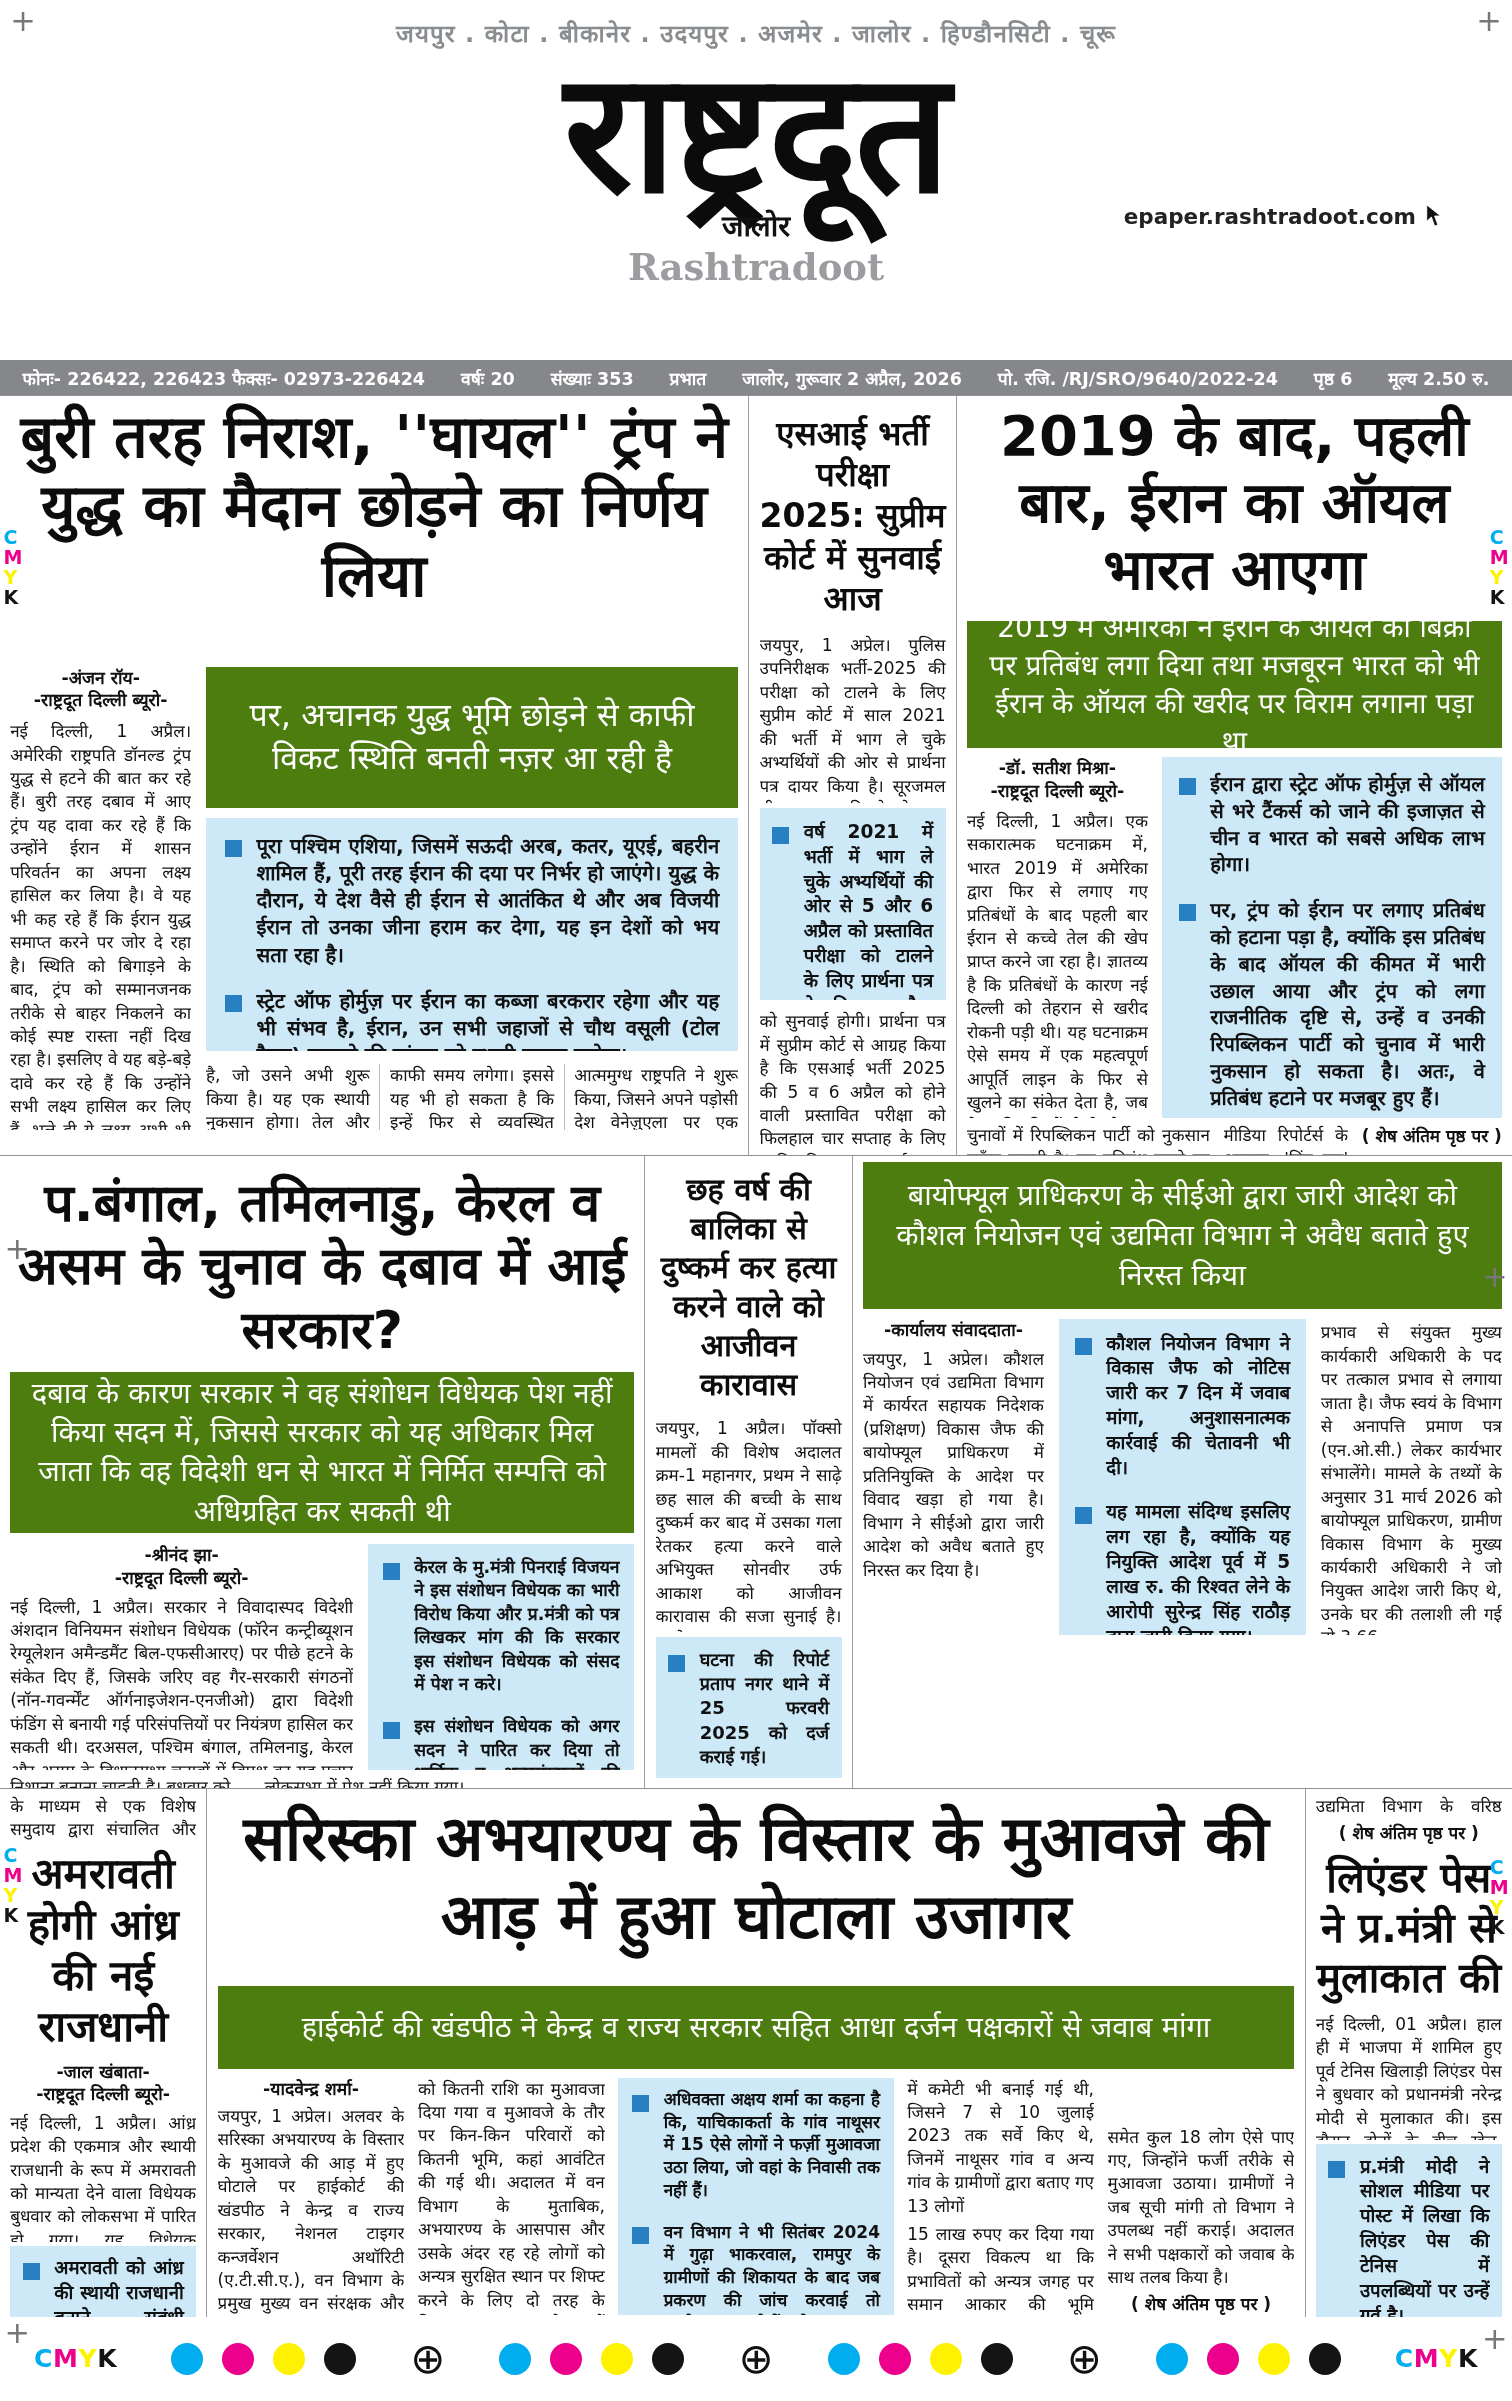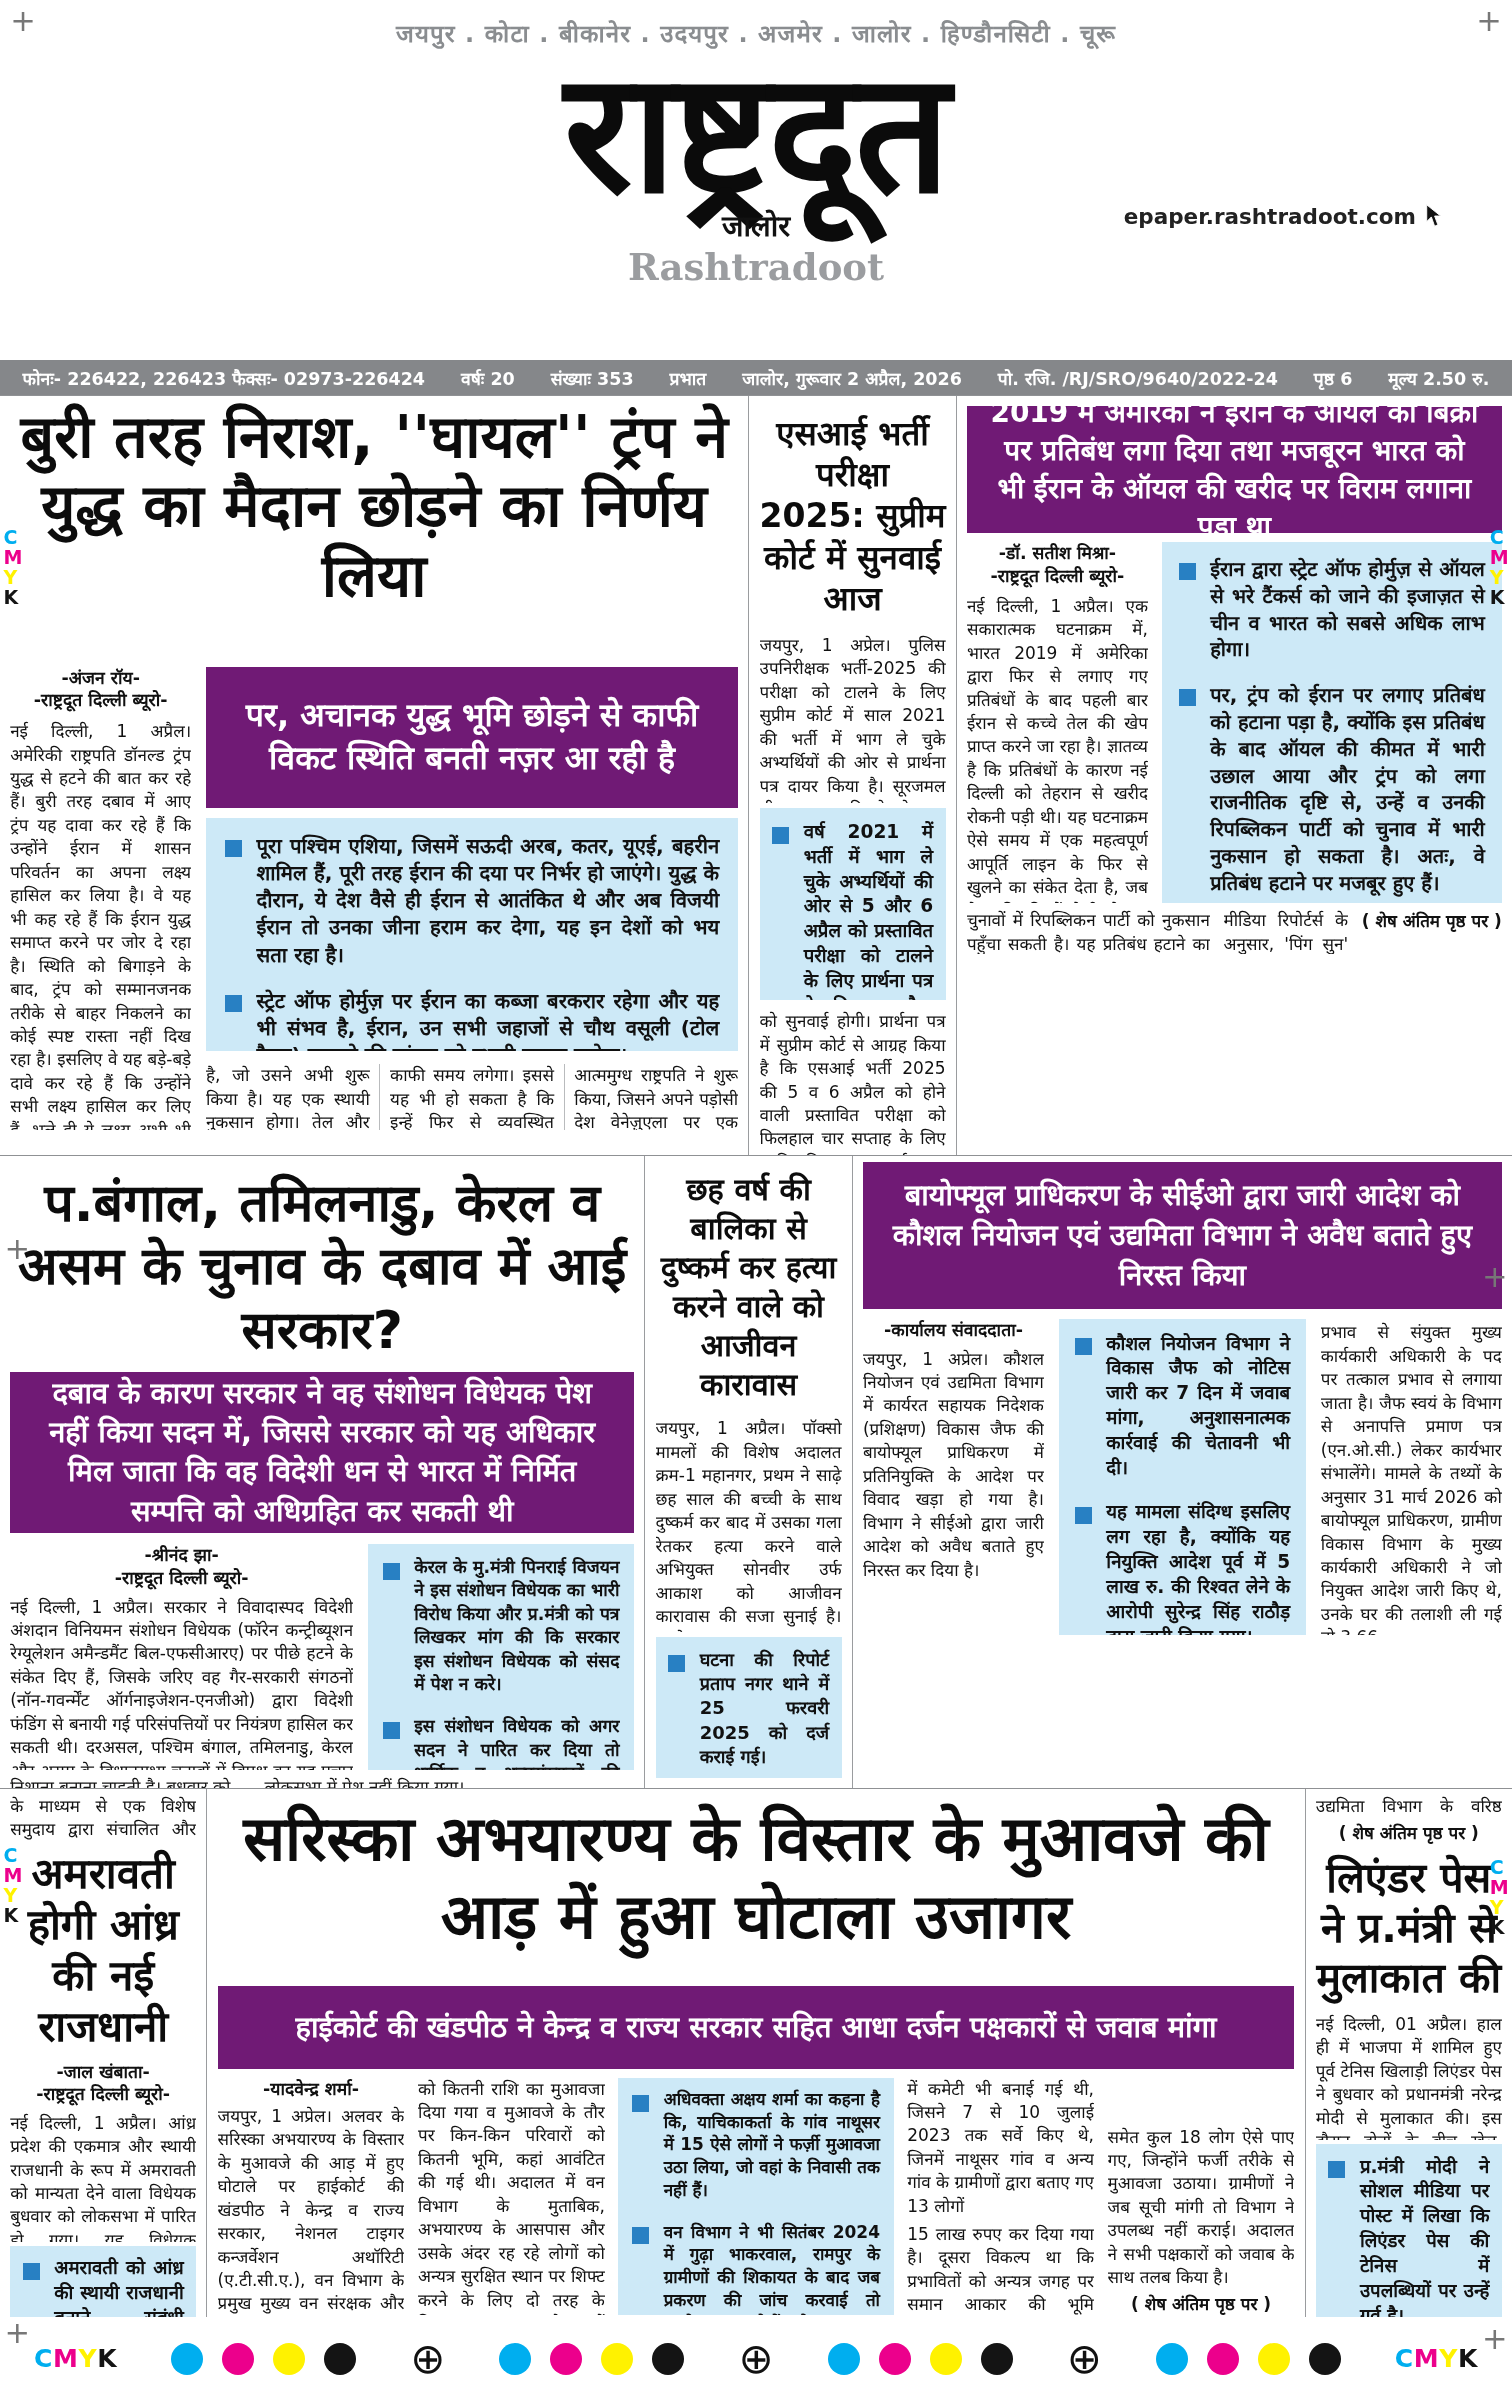--- a/index.html
+++ b/index.html
@@ -16,21 +16,21 @@
         font-family:"DejaVu Serif","Liberation Serif",serif;margin-top:1.1px;}
   .infobar{position:absolute;left:0;right:0;bottom:0;height:35px;background:#85878a;color:#fff;
         display:flex;align-items:center;justify-content:space-between;padding:0 22.6px;font-size:17.5px;font-weight:700;}
   
   .band{display:flex;border-top:1.1px solid #8f9194;}
   .art{padding:5.6px 10.2px;overflow:hidden;}
   .vr{border-left:1.1px solid #9a9c9f;}
   .hl{font-weight:800;text-align:center;color:#0c0c0c;}
   .byline{text-align:center;font-weight:700;font-size:17.5px;line-height:1.3;}
   .bt{font-size:17px;line-height:1.38;text-align:justify;}
-  .kicker{background:#701a75;color:#fff;font-weight:700;text-align:center;
+  .kicker{background:#4d7c0f;color:#fff;font-weight:400;text-align:center;
         display:flex;align-items:center;justify-content:center;padding:10.2px 19px;}
   .lblue{background:#cde9f7;padding:14.7px 19px;overflow:hidden;}
   .brow{display:flex;gap:14.7px;align-items:flex-start;}
   .brow + .brow{margin-top:19px;}
   .sq{flex:none;width:17px;height:17px;background:#2880c3;margin-top:6.8px;}
   .btxt{font-size:21.5px;line-height:1.34;font-weight:600;text-align:justify;}
   .cont{font-weight:700;font-size:17px;text-align:center;}
   .cols3{column-count:3;column-gap:20.3px;column-rule:0.6px solid #b9bbbd;}
   
   .footer{position:absolute;left:0;right:0;bottom:0;height:85px;display:flex;align-items:center;
@@ -109,20 +109,21 @@
         <div class="brow">
           <span class="sq"></span>
           <p class="btxt" style="margin:0;font-size:18.6px;">वर्ष 2021 में भर्ती में भाग ले चुके अभ्यर्थियों की ओर से 5 और 6 अप्रैल को प्रस्तावित परीक्षा को टालने के लिए प्रार्थना पत्र पेश किया गया है।</p>
         </div>
       </div>
       <p class="bt" style="margin:10.2px 0 0 0;height:237px;overflow:hidden;">को सुनवाई होगी। प्रार्थना पत्र में सुप्रीम कोर्ट से आग्रह किया है कि एसआई भर्ती 2025 की 5 व 6 अप्रैल को होने वाली प्रस्तावित परीक्षा को फिलहाल चार सप्ताह के लिए स्थगित किया जाए। प्रार्थना पत्र में कहा कि हाईकोर्ट की एकलपीठ ने एसआई भर्ती 2021 को अगस्त 2025 में रद्द कर दिया था। वहीं साल 2021 की भर्ती में शामिल हुए अभ्यर्थियों को साल 2025 की नई भर्ती में आयु सीमा में छूट नहीं देने का मुद्दा भी हाईकोर्ट में पहुंचा था। हाईकोर्ट की एकलपीठ ने इन अभ्यर्थियों को राहत देते हुए अस्थाई तौर पर इन्हें भर्ती परीक्षा</p>
 
     </div>
 
     <div class="art vr" style="flex:1;">
+      <div class="hl" style="font-size:56px;line-height:1.2;height:215px;">2019 के बाद, पहली बार, ईरान का ऑयल भारत आएगा</div>
       <div class="kicker" style="font-size:28px;line-height:1.35;height:107px;margin-top:4.5px;">2019 में अमेरिका ने ईरान के ऑयल की बिक्री पर प्रतिबंध लगा दिया तथा मजबूरन भारत को भी ईरान के ऑयल की खरीद पर विराम लगाना पड़ा था</div>
       <div style="display:flex;gap:13.6px;margin-top:9px;height:361px;">
         <div style="width:181px;flex:none;overflow:hidden;">
           <div class="byline">-डॉ. सतीश मिश्रा-</div>
           <div class="byline">-राष्ट्रदूत दिल्ली ब्यूरो-</div>
           <p class="bt" style="margin:6.8px 0 0 0;">नई दिल्ली, 1 अप्रैल। एक सकारात्मक घटनाक्रम में, भारत 2019 में अमेरिका द्वारा फिर से लगाए गए प्रतिबंधों के बाद पहली बार ईरान से कच्चे तेल की खेप प्राप्त करने जा रहा है। ज्ञातव्य है कि प्रतिबंधों के कारण नई दिल्ली को तेहरान से खरीद रोकनी पड़ी थी। यह घटनाक्रम ऐसे समय में एक महत्वपूर्ण आपूर्ति लाइन के फिर से खुलने का संकेत देता है, जब तेल की कीमतें तेजी से बढ़ रही हैं। विशेषज्ञों का कहना है, भारत-ईरान तेल व्यापार फिर से जीवित होता दिख रहा है, जो इस घटनाक्रम के महत्व को रेखांकित करता है। अंतरराष्ट्रीय बाज़ार में बढ़ती तेल कीमतों के बीच अमेरिका ने ईरानी कच्चे तेल की खरीद पर लगे प्रतिबंध में ढील दी। अमेरिकी राष्ट्रपति डॉनल्ड ट्रंप ने यह आशंका जताते हुए कि पेट्रोल-डीजल की बढ़ती</p>
         </div>
         <div class="lblue" style="flex:1;padding:13.6px 17px;">
           <div class="brow">
             <span class="sq"></span>

